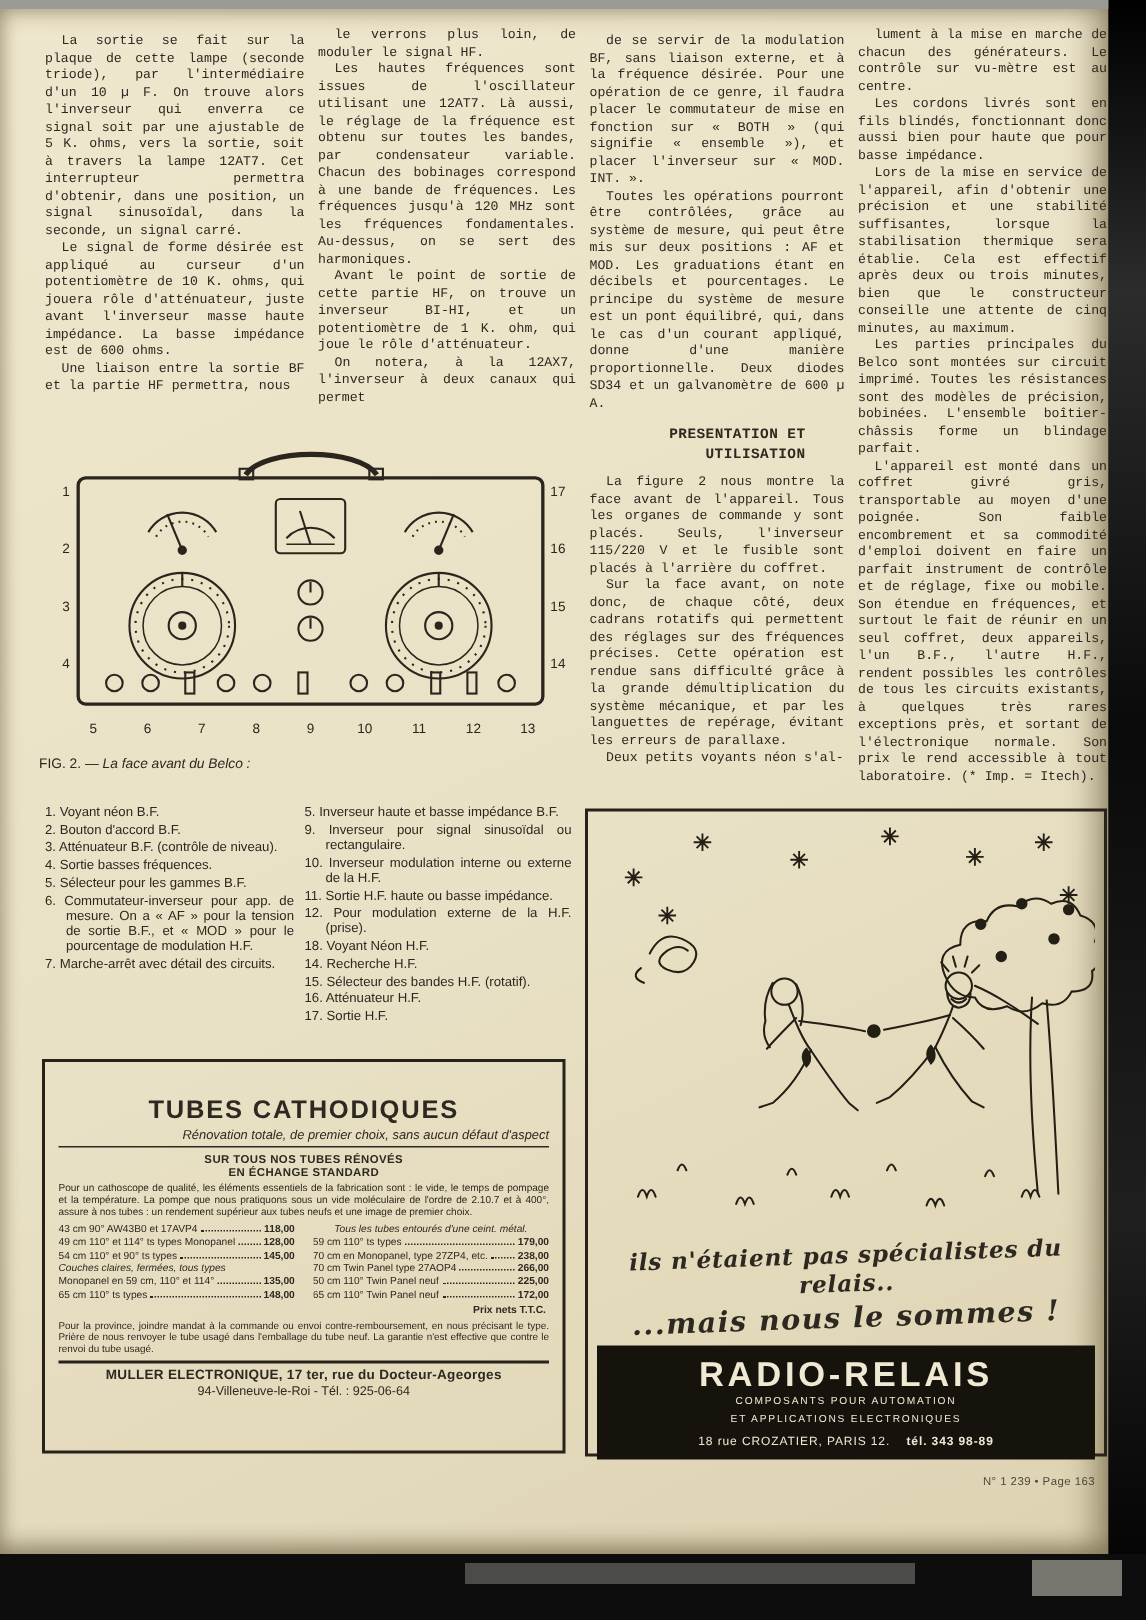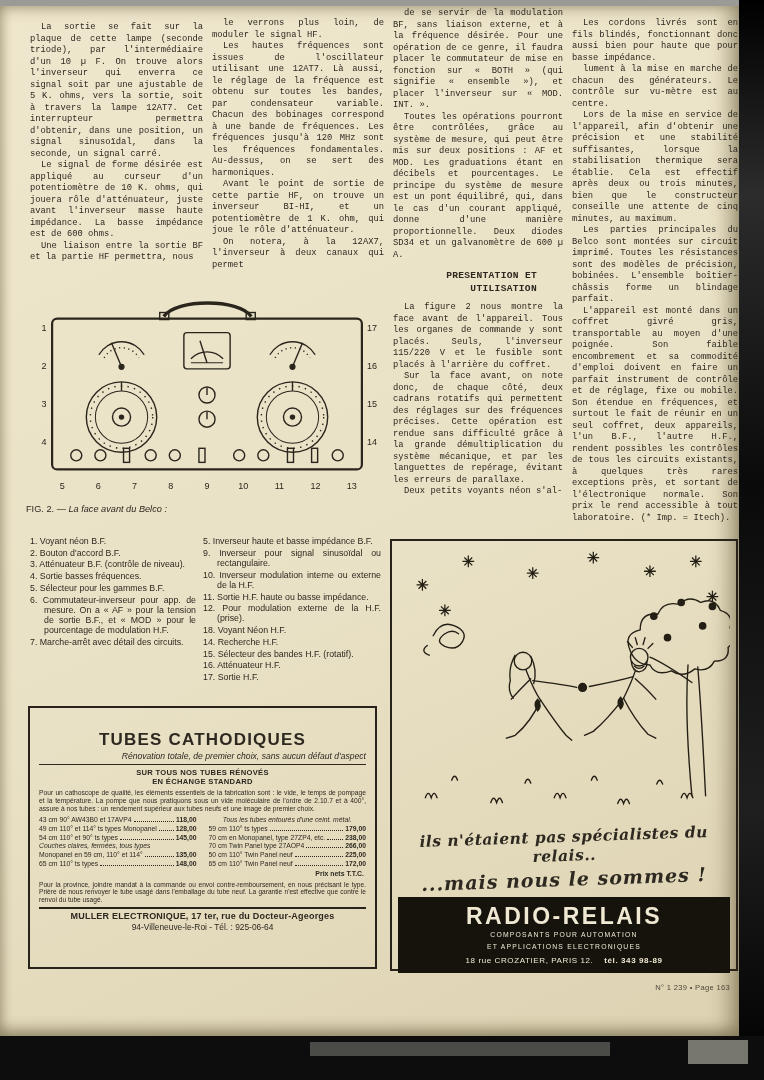--- a/index.html
+++ b/index.html
@@ -81,31 +81,31 @@
       <p>La sortie se fait sur la plaque de cette lampe (seconde triode), par l'intermédiaire d'un 10 µ F. On trouve alors l'inverseur qui enverra ce signal soit par une ajustable de 5 K. ohms, vers la sortie, soit à travers la lampe 12AT7. Cet interrupteur permettra d'obtenir, dans une position, un signal sinusoïdal, dans la seconde, un signal carré.</p>
       <p>Le signal de forme désirée est appliqué au curseur d'un potentiomètre de 10 K. ohms, qui jouera rôle d'atténuateur, juste avant l'inverseur masse haute impédance. La basse impédance est de 600 ohms.</p>
       <p>Une liaison entre la sortie BF et la partie HF permettra, nous</p>
     </div>
     <div class="col" style="left:212px;top:12px;width:172px;">
       <p>le verrons plus loin, de moduler le signal HF.</p>
       <p>Les hautes fréquences sont issues de l'oscillateur utilisant une 12AT7. Là aussi, le réglage de la fréquence est obtenu sur toutes les bandes, par condensateur variable. Chacun des bobinages correspond à une bande de fréquences. Les fréquences jusqu'à 120 MHz sont les fréquences fondamentales. Au-dessus, on se sert des harmoniques.</p>
       <p>Avant le point de sortie de cette partie HF, on trouve un inverseur BI-HI, et un potentiomètre de 1 K. ohm, qui joue le rôle d'atténuateur.</p>
       <p>On notera, à la 12AX7, l'inverseur à deux canaux qui permet</p>
     </div>
-    <div class="col" style="left:393px;top:2px;width:170px;">
+    <div class="col" style="left:393px;top:16px;width:170px;">
       <p>de se servir de la modulation BF, sans liaison externe, et à la fréquence désirée. Pour une opération de ce genre, il faudra placer le commutateur de mise en fonction sur « BOTH » (qui signifie « ensemble »), et placer l'inverseur sur « MOD. INT. ».</p>
       <p>Toutes les opérations pourront être contrôlées, grâce au système de mesure, qui peut être mis sur deux positions : AF et MOD. Les graduations étant en décibels et pourcentages. Le principe du système de mesure est un pont équilibré, qui, dans le cas d'un courant appliqué, donne d'une manière proportionnelle. Deux diodes SD34 et un galvanomètre de 600 µ A.</p>
       <div class="presentation-heading">PRESENTATION ET UTILISATION</div>
       <p>La figure 2 nous montre la face avant de l'appareil. Tous les organes de commande y sont placés. Seuls, l'inverseur 115/220 V et le fusible sont placés à l'arrière du coffret.</p>
       <p>Sur la face avant, on note donc, de chaque côté, deux cadrans rotatifs qui permettent des réglages sur des fréquences précises. Cette opération est rendue sans difficulté grâce à la grande démultiplication du système mécanique, et par les languettes de repérage, évitant les erreurs de parallaxe.</p>
       <p>Deux petits voyants néon s'al-</p>
     </div>
     <div class="col" style="left:572px;top:12px;width:166px;">
+      <p>lument à la mise en marche de chacun des générateurs. Le contrôle sur vu-mètre est au centre.</p>
       <p>Les cordons livrés sont en fils blindés, fonctionnant donc aussi bien pour haute que pour basse impédance.</p>
-      <p>lument à la mise en marche de chacun des générateurs. Le contrôle sur vu-mètre est au centre.</p>
       <p>Lors de la mise en service de l'appareil, afin d'obtenir une précision et une stabilité suffisantes, lorsque la stabilisation thermique sera établie. Cela est effectif après deux ou trois minutes, bien que le constructeur conseille une attente de cinq minutes, au maximum.</p>
       <p>Les parties principales du Belco sont montées sur circuit imprimé. Toutes les résistances sont des modèles de précision, bobinées. L'ensemble boîtier-châssis forme un blindage parfait.</p>
       <p>L'appareil est monté dans un coffret givré gris, transportable au moyen d'une poignée. Son faible encombrement et sa commodité d'emploi doivent en faire un parfait instrument de contrôle et de réglage, fixe ou mobile. Son étendue en fréquences, et surtout le fait de réunir en un seul coffret, deux appareils, l'un B.F., l'autre H.F., rendent possibles les contrôles de tous les circuits existants, à quelques très rares exceptions près, et sortant de l'électronique normale. Son prix le rend accessible à tout laboratoire. (* Imp. = Itech).</p>
     </div>
 
     <div class="figure-wrap">
       <svg viewBox="0 0 348 212">
         <g stroke="#2b261d" fill="none" stroke-width="1.4">
           <path d="M131 26 C143 8, 206 8, 218 26" stroke-width="3.5"></path>
           <rect x="127" y="22" width="9" height="7"></rect>

